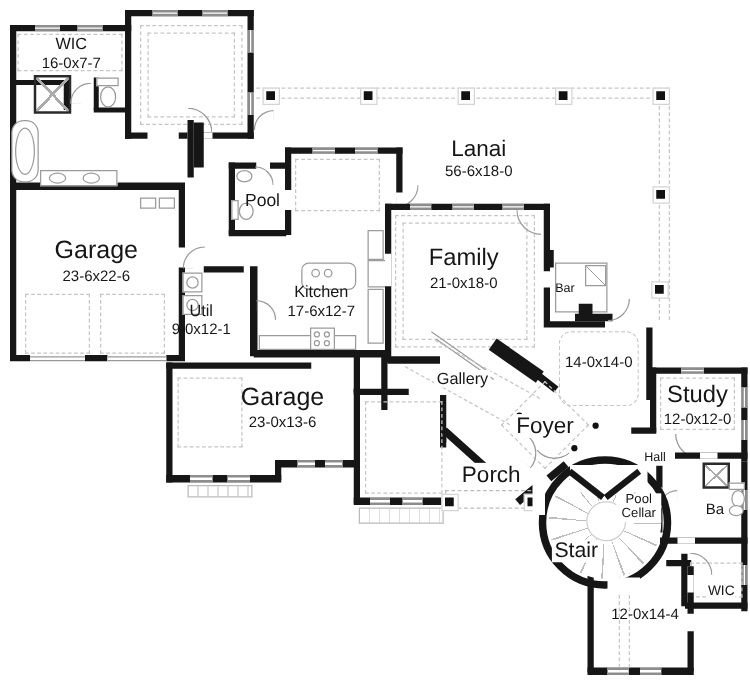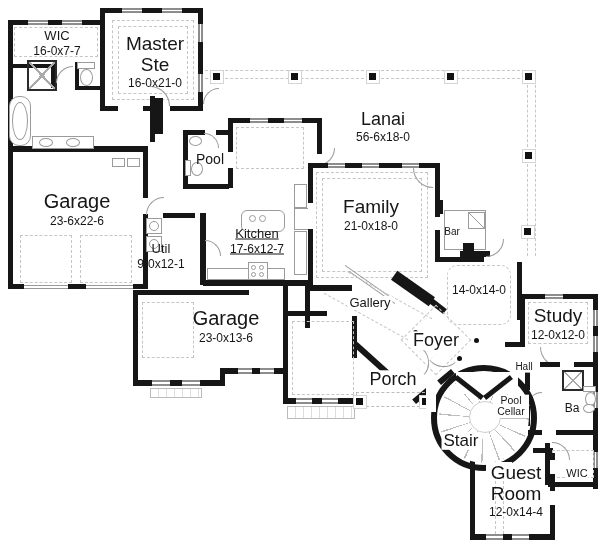--- a/index.html
+++ b/index.html
@@ -264,40 +264,36 @@
   <div class="gap" style="left:456px;top:372px;width:62px;height:22px;"></div>
   <div class="gap" style="left:486px;top:462px;width:26px;height:12px;"></div>
   <div class="gap" style="left:426px;top:388px;width:10px;height:24px;"></div>
   <div class="w rot" style="left:452px;top:385px;width:34px;height:5px;transform:rotate(38deg);"></div>
   <div class="w rot" style="left:481px;top:385px;width:34px;height:5px;transform:rotate(-38deg);"></div>
 
   <div class="lbl" style="left:57px;top:43px;font-size:13px;">
     <div class="nm">WIC</div>
       <div class="dm">16-0x7-7</div>
     </div>
-  <div class="lbl" style="left:155px;top:62px;font-size:19px;">
-    <div class="nm" style="width:76px;">Master Ste</div>
-      <div class="dm">16-0x21-0</div>
-    </div>
   <div class="lbl" style="left:77px;top:209px;font-size:20px;">
     <div class="nm">Garage</div>
       <div class="dm">23-6x22-6</div>
     </div>
   <div class="lbl" style="left:383px;top:127px;font-size:18px;">
     <div class="nm">Lanai</div>
       <div class="dm">56-6x18-0</div>
     </div>
   <div class="lbl" style="left:210px;top:160px;font-size:14px;">
     <div class="nm">Pool</div>
     </div>
   <div class="lbl" style="left:371px;top:215px;font-size:19px;">
     <div class="nm">Family</div>
       <div class="dm">21-0x18-0</div>
     </div>
-  <div class="lbl" style="left:257px;top:241px;font-size:13px;text-decoration:underline;">
+  <div class="lbl" style="left:257px;top:241px;font-size:13px;">
     <div class="nm">Kitchen</div>
       <div class="dm">17-6x12-7</div>
     </div>
   <div class="lbl" style="left:161px;top:256px;font-size:13px;">
     <div class="nm">Util</div>
       <div class="dm">9-0x12-1</div>
     </div>
   <div class="lbl" style="left:452px;top:232px;font-size:10px;">
     <div class="nm">Bar</div>
     </div>
@@ -324,21 +320,20 @@
   <div class="lbl" style="left:524px;top:367px;font-size:10px;background:#fff;padding:0 2px;">
     <div class="nm">Hall</div>
     </div>
   <div class="lbl" style="left:511px;top:406px;font-size:10.5px;background:#fff;">
     <div class="nm" style="width:36px;">Pool Cellar</div>
     </div>
   <div class="lbl" style="left:461px;top:441px;font-size:17px;background:#fff;padding:0 2px;">
     <div class="nm">Stair</div>
     </div>
   <div class="lbl" style="left:516px;top:491px;font-size:19px;">
-    <div class="nm" style="width:66px;">Guest Room</div>
       <div class="dm">12-0x14-4</div>
     </div>
   <div class="lbl" style="left:572px;top:408px;font-size:12px;background:#fff;padding:0 1px;">
     <div class="nm">Ba</div>
     </div>
   <div class="lbl" style="left:577px;top:474px;font-size:11px;background:#fff;padding:0 1px;">
     <div class="nm">WIC</div>
     </div>
 
 </div>

